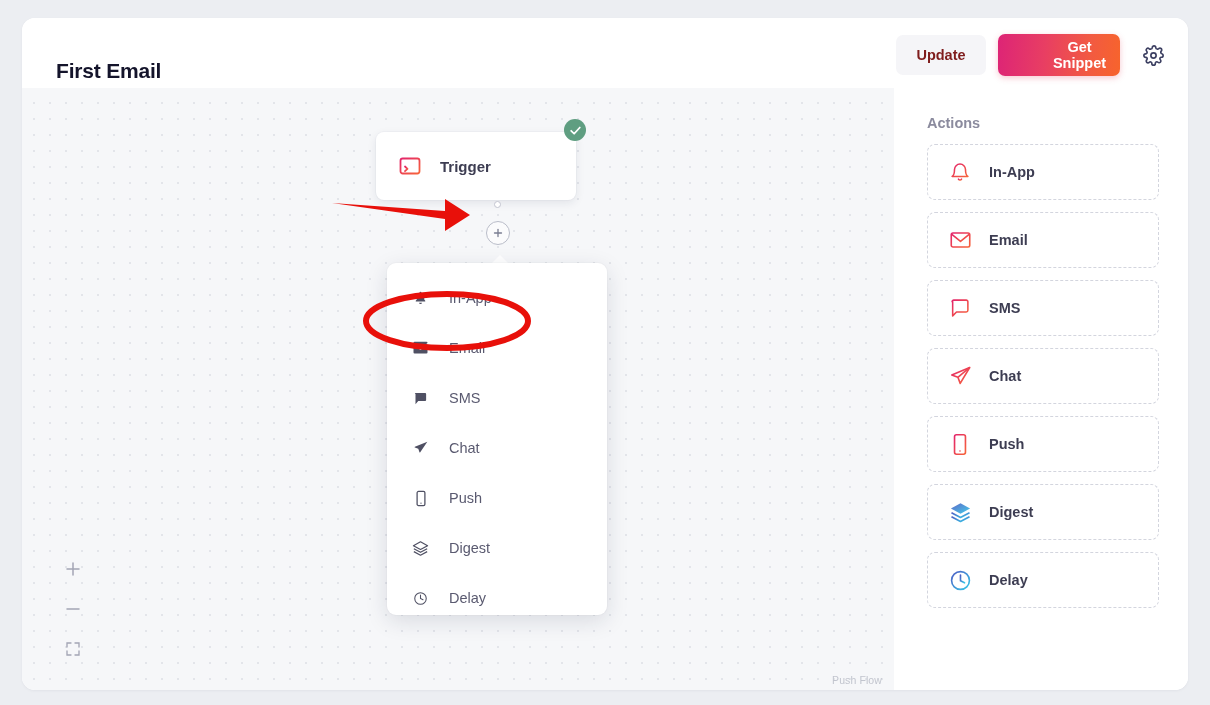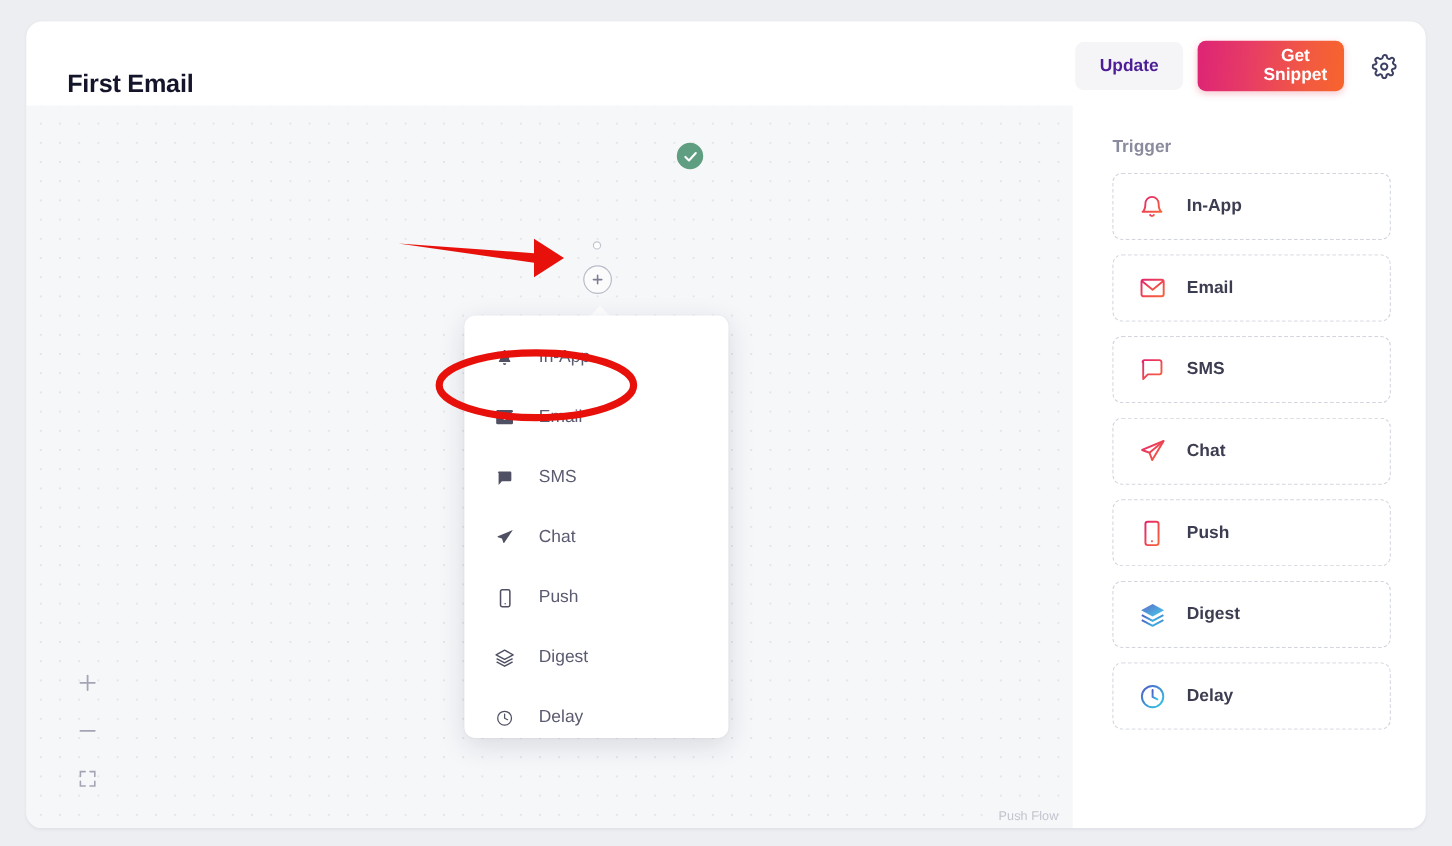--- a/index.html
+++ b/index.html
@@ -34,21 +34,21 @@
     color: #14142b; letter-spacing: -0.2px; margin-top: 20px;
   }
   .header-actions {
     position: absolute; right: 14px; top: 16px;
     display: flex; align-items: center; gap: 12px;
   }
   .btn-update {
     width: 90px; height: 40px;
     background: #f5f5f8;
     border: none; border-radius: 7px;
-    color: #4c1d95; font-size: 14.5px; font-weight: 600;
+    color: #7f1d1d; font-size: 14.5px; font-weight: 600;
     font-family: "Liberation Sans", sans-serif;
     cursor: default;
   }
   .btn-snippet {
     width: 122px; height: 42px;
     background: linear-gradient(95deg, #dd2476 0%, #e83e63 38%, #f25a41 75%, #f7642c 100%);
     border: none; border-radius: 7px;
     color: #ffffff; font-size: 14.5px; font-weight: bold;
     font-family: "Liberation Sans", sans-serif;
     cursor: pointer;
@@ -225,20 +225,29 @@
         <svg width="21" height="21" viewBox="0 0 24 24" fill="none" stroke="#3d4062" stroke-width="1.9">
           <circle cx="12" cy="12" r="3"></circle>
           <path d="M19.4 15a1.65 1.65 0 0 0 .33 1.82l.06.06a2 2 0 1 1-2.83 2.83l-.06-.06a1.65 1.65 0 0 0-1.82-.33 1.65 1.65 0 0 0-1 1.51V21a2 2 0 1 1-4 0v-.09A1.65 1.65 0 0 0 9 19.4a1.65 1.65 0 0 0-1.82.33l-.06.06a2 2 0 1 1-2.83-2.83l.06-.06a1.65 1.65 0 0 0 .33-1.82 1.65 1.65 0 0 0-1.51-1H3a2 2 0 1 1 0-4h.09A1.65 1.65 0 0 0 4.6 9a1.65 1.65 0 0 0-.33-1.82l-.06-.06a2 2 0 1 1 2.83-2.83l.06.06A1.65 1.65 0 0 0 9 4.6h.09A1.65 1.65 0 0 0 10.6 3.09V3a2 2 0 1 1 4 0v.09A1.65 1.65 0 0 0 16.11 4.6a1.65 1.65 0 0 0 1.82-.33l.06-.06a2 2 0 1 1 2.83 2.83l-.06.06a1.65 1.65 0 0 0-.33 1.82V9a1.65 1.65 0 0 0 1.51 1H21a2 2 0 1 1 0 4h-.09a1.65 1.65 0 0 0-1.51 1z"></path>
         </svg>
       </button>
     </div>
   </div>
 
   <div class="canvas">
 
+    <div class="node-trigger">
+      <svg width="24" height="24" viewBox="0 0 24 24" fill="none" stroke="url(#gradCh)" stroke-width="1.8">
+        <rect x="2.5" y="4.5" width="19" height="15" rx="2.2"></rect>
+        <line x1="2.5" y1="9" x2="21.5" y2="9"></line>
+        <polyline points="7,12.5 9.5,14.8 7,17.1" stroke-linecap="round" stroke-linejoin="round"></polyline>
+        <line x1="13" y1="17.1" x2="17" y2="17.1" stroke-linecap="round"></line>
+      </svg>
+      <span class="node-trigger-label">Trigger</span>
+    </div>
 
     <div class="check-badge">
       <svg width="13" height="13" viewBox="0 0 24 24" fill="none" stroke="#ffffff" stroke-width="3.2" stroke-linecap="round" stroke-linejoin="round">
         <polyline points="4,12.5 9.5,18 20,6.5"></polyline>
       </svg>
     </div>
 
     <div class="handle-dot"></div>
 
     <div class="plus-node">
@@ -340,21 +349,21 @@
           <polyline points="21,15 21,21 15,21"></polyline>
             <polyline points="9,21 3,21 3,15"></polyline>
         </svg>
       </button>
     </div>
 
     <div class="rf-attribution">Push Flow</div>
   </div>
 
   <div class="sidebar">
-    <div class="side-heading">Trigger</div>
+    <div class="side-heading">Actions</div>
 
     <div class="side-card">
       <span class="side-icon">
         <svg width="22" height="23" viewBox="0 0 24 24" fill="none" stroke="url(#gradCh)" stroke-width="1.7" stroke-linecap="round" stroke-linejoin="round">
           <path d="M18 8.8A6 6 0 0 0 6 8.8c0 6.2-2.6 7.5-2.6 7.5h17.2S18 15 18 8.8z"></path>
           <path d="M13.7 19.3a2 2 0 0 1-3.4 0"></path>
         </svg>
       </span>
       <span class="side-card-label">In-App</span>
     </div>

